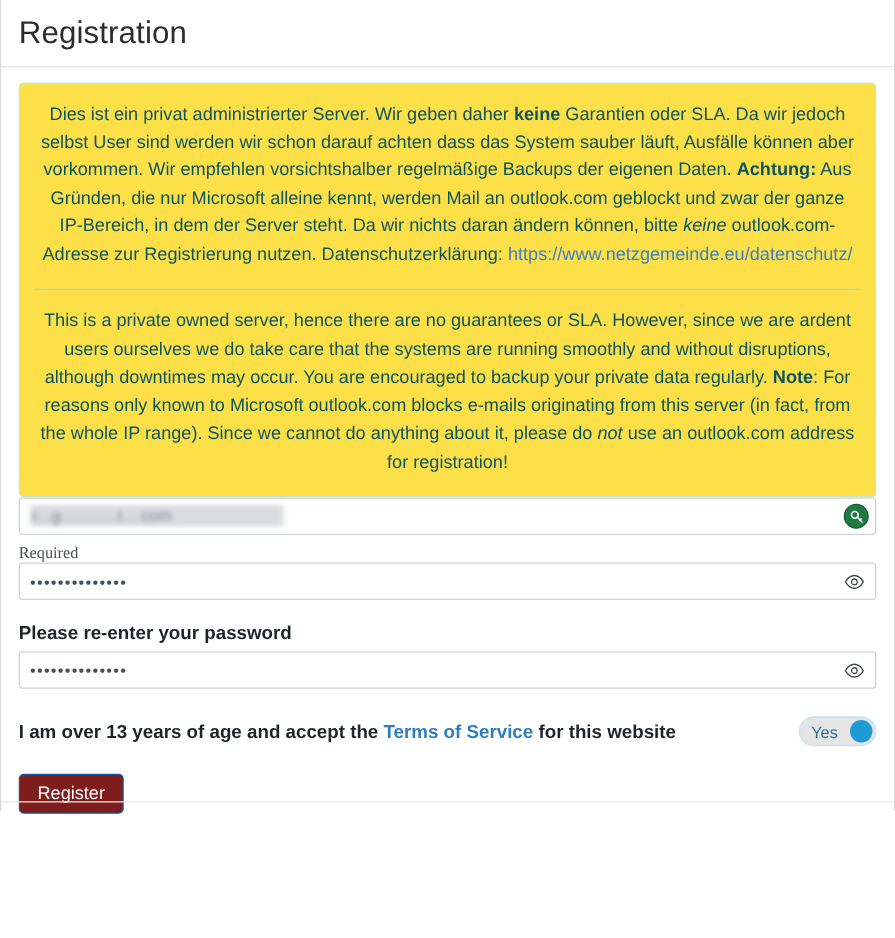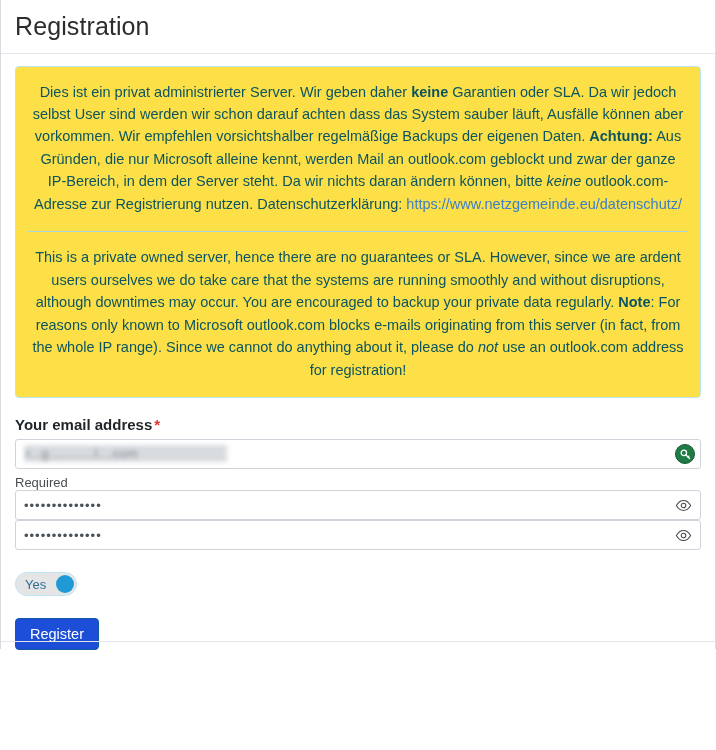--- a/index.html
+++ b/index.html
@@ -89,20 +89,21 @@
   }
   .text-input::placeholder { color: #b5bbc1; }
   .pw-input {
     letter-spacing: 1px;
     font-size: 13px;
   }
   .help-text {
     font-size: 13px;
     color: #4a4f54;
     margin-top: 6px;
+    font-family: Liberation Serif, serif;
   }
   
   .blurred-email {
     position: absolute;
     left: 9px;
     top: 6px;
     height: 17px;
     width: 205px;
     overflow: hidden;
     border-radius: 2px;
@@ -181,21 +182,21 @@
     top: 2px;
     width: 18px;
     height: 18px;
     border-radius: 50%;
     background: #1f9ad6;
   }
   .btn-row {
     margin-top: 22px;
   }
   .btn-primary {
-    background: #1d4ed8;
+    background: #7f1d1d;
     border: 1px solid #1158a8;
     color: #fff;
     font-size: 14.5px;
     padding: 7px 14px;
     border-radius: 4px;
     cursor: pointer;
     font-family: "Liberation Sans", sans-serif;
   }
   .footer-rule {
     position: absolute;
@@ -216,21 +217,20 @@
   <div class="form-wrap">
 
     <div class="notice">
       <p><span>Dies ist ein privat administrierter Server. Wir geben daher </span><b>keine</b><span> Garantien oder SLA. Da wir jedoch selbst User sind werden wir schon darauf achten dass das System sauber läuft, Ausfälle können aber vorkommen. Wir empfehlen vorsichtshalber regelmäßige Backups der eigenen Daten. </span><b>Achtung:</b><span> Aus Gründen, die nur Microsoft alleine kennt, werden Mail an outlook.com geblockt und zwar der ganze IP-Bereich, in dem der Server steht. Da wir nichts daran ändern können, bitte </span><i>keine</i><span> outlook.com-Adresse zur Registrierung nutzen. Datenschutzerklärung: </span><a href="#">https://www.netzgemeinde.eu/datenschutz/</a></p>
 
       <div class="divider"></div>
 
       <p><span>This is a private owned server, hence there are no guarantees or SLA. However, since we are ardent users ourselves we do take care that the systems are running smoothly and without disruptions, although downtimes may occur. You are encouraged to backup your private data regularly. </span><b>Note</b><span>: For reasons only known to Microsoft outlook.com blocks e-mails originating from this server (in fact, from the whole IP range). Since we cannot do anything about it, please do </span><i>not</i><span> use an outlook.com address for registration!</span></p>
     </div>
 
-    <label class="field-label"><span>Your email address</span><span class="req-star">*</span></label>
     <div class="input-row">
       <input class="text-input" type="text" placeholder="" style="">
       <div class="blurred-email">r...g............l....com</div>
       <div class="key-icon">
         <svg width="13" height="13" viewBox="0 0 16 16" aria-hidden="true">
           <circle cx="6" cy="6" r="3.3" fill="none" stroke="#ffffff" stroke-width="1.6"></circle>
           <path d="M8.3 8.3 L13 13" stroke="#ffffff" stroke-width="1.6" stroke-linecap="round"></path>
           <path d="M11 11.2 L12.2 10" stroke="#ffffff" stroke-width="1.6" stroke-linecap="round"></path>
         </svg>
       </div>
@@ -240,31 +240,33 @@
     <div class="input-row">
       <input class="text-input pw-input" type="text" value="••••••••••••••" style="">
       <div class="eye-btn">
         <svg width="17" height="17" viewBox="0 0 20 20" aria-hidden="true">
           <path d="M1.6 10 C4 5.8 7 4 10 4 C13 4 16 5.8 18.4 10 C16 14.2 13 16 10 16 C7 16 4 14.2 1.6 10 Z" fill="none" stroke="#44494e" stroke-width="1.2"></path>
           <circle cx="10" cy="10" r="2.7" fill="none" stroke="#44494e" stroke-width="1.2"></circle>
         </svg>
       </div>
     </div>
 
+    <label class="field-label">Please re-enter your password</label>
     <div class="input-row">
       <input class="text-input pw-input" type="text" value="••••••••••••••" style="">
       <div class="eye-btn">
         <svg width="17" height="17" viewBox="0 0 20 20" aria-hidden="true">
           <path d="M1.6 10 C4 5.8 7 4 10 4 C13 4 16 5.8 18.4 10 C16 14.2 13 16 10 16 C7 16 4 14.2 1.6 10 Z" fill="none" stroke="#44494e" stroke-width="1.2"></path>
           <circle cx="10" cy="10" r="2.7" fill="none" stroke="#44494e" stroke-width="1.2"></circle>
         </svg>
       </div>
     </div>
 
     <div class="terms-row">
+      <div class="terms-text"><span>I am over 13 years of age and accept the </span><a href="#">Terms of Service</a><span> for this website</span></div>
       <div class="toggle">
         <span class="toggle-label">Yes</span>
         <span class="toggle-knob"></span>
       </div>
     </div>
 
     <div class="btn-row">
       <button class="btn-primary">Register</button>
     </div>
 

